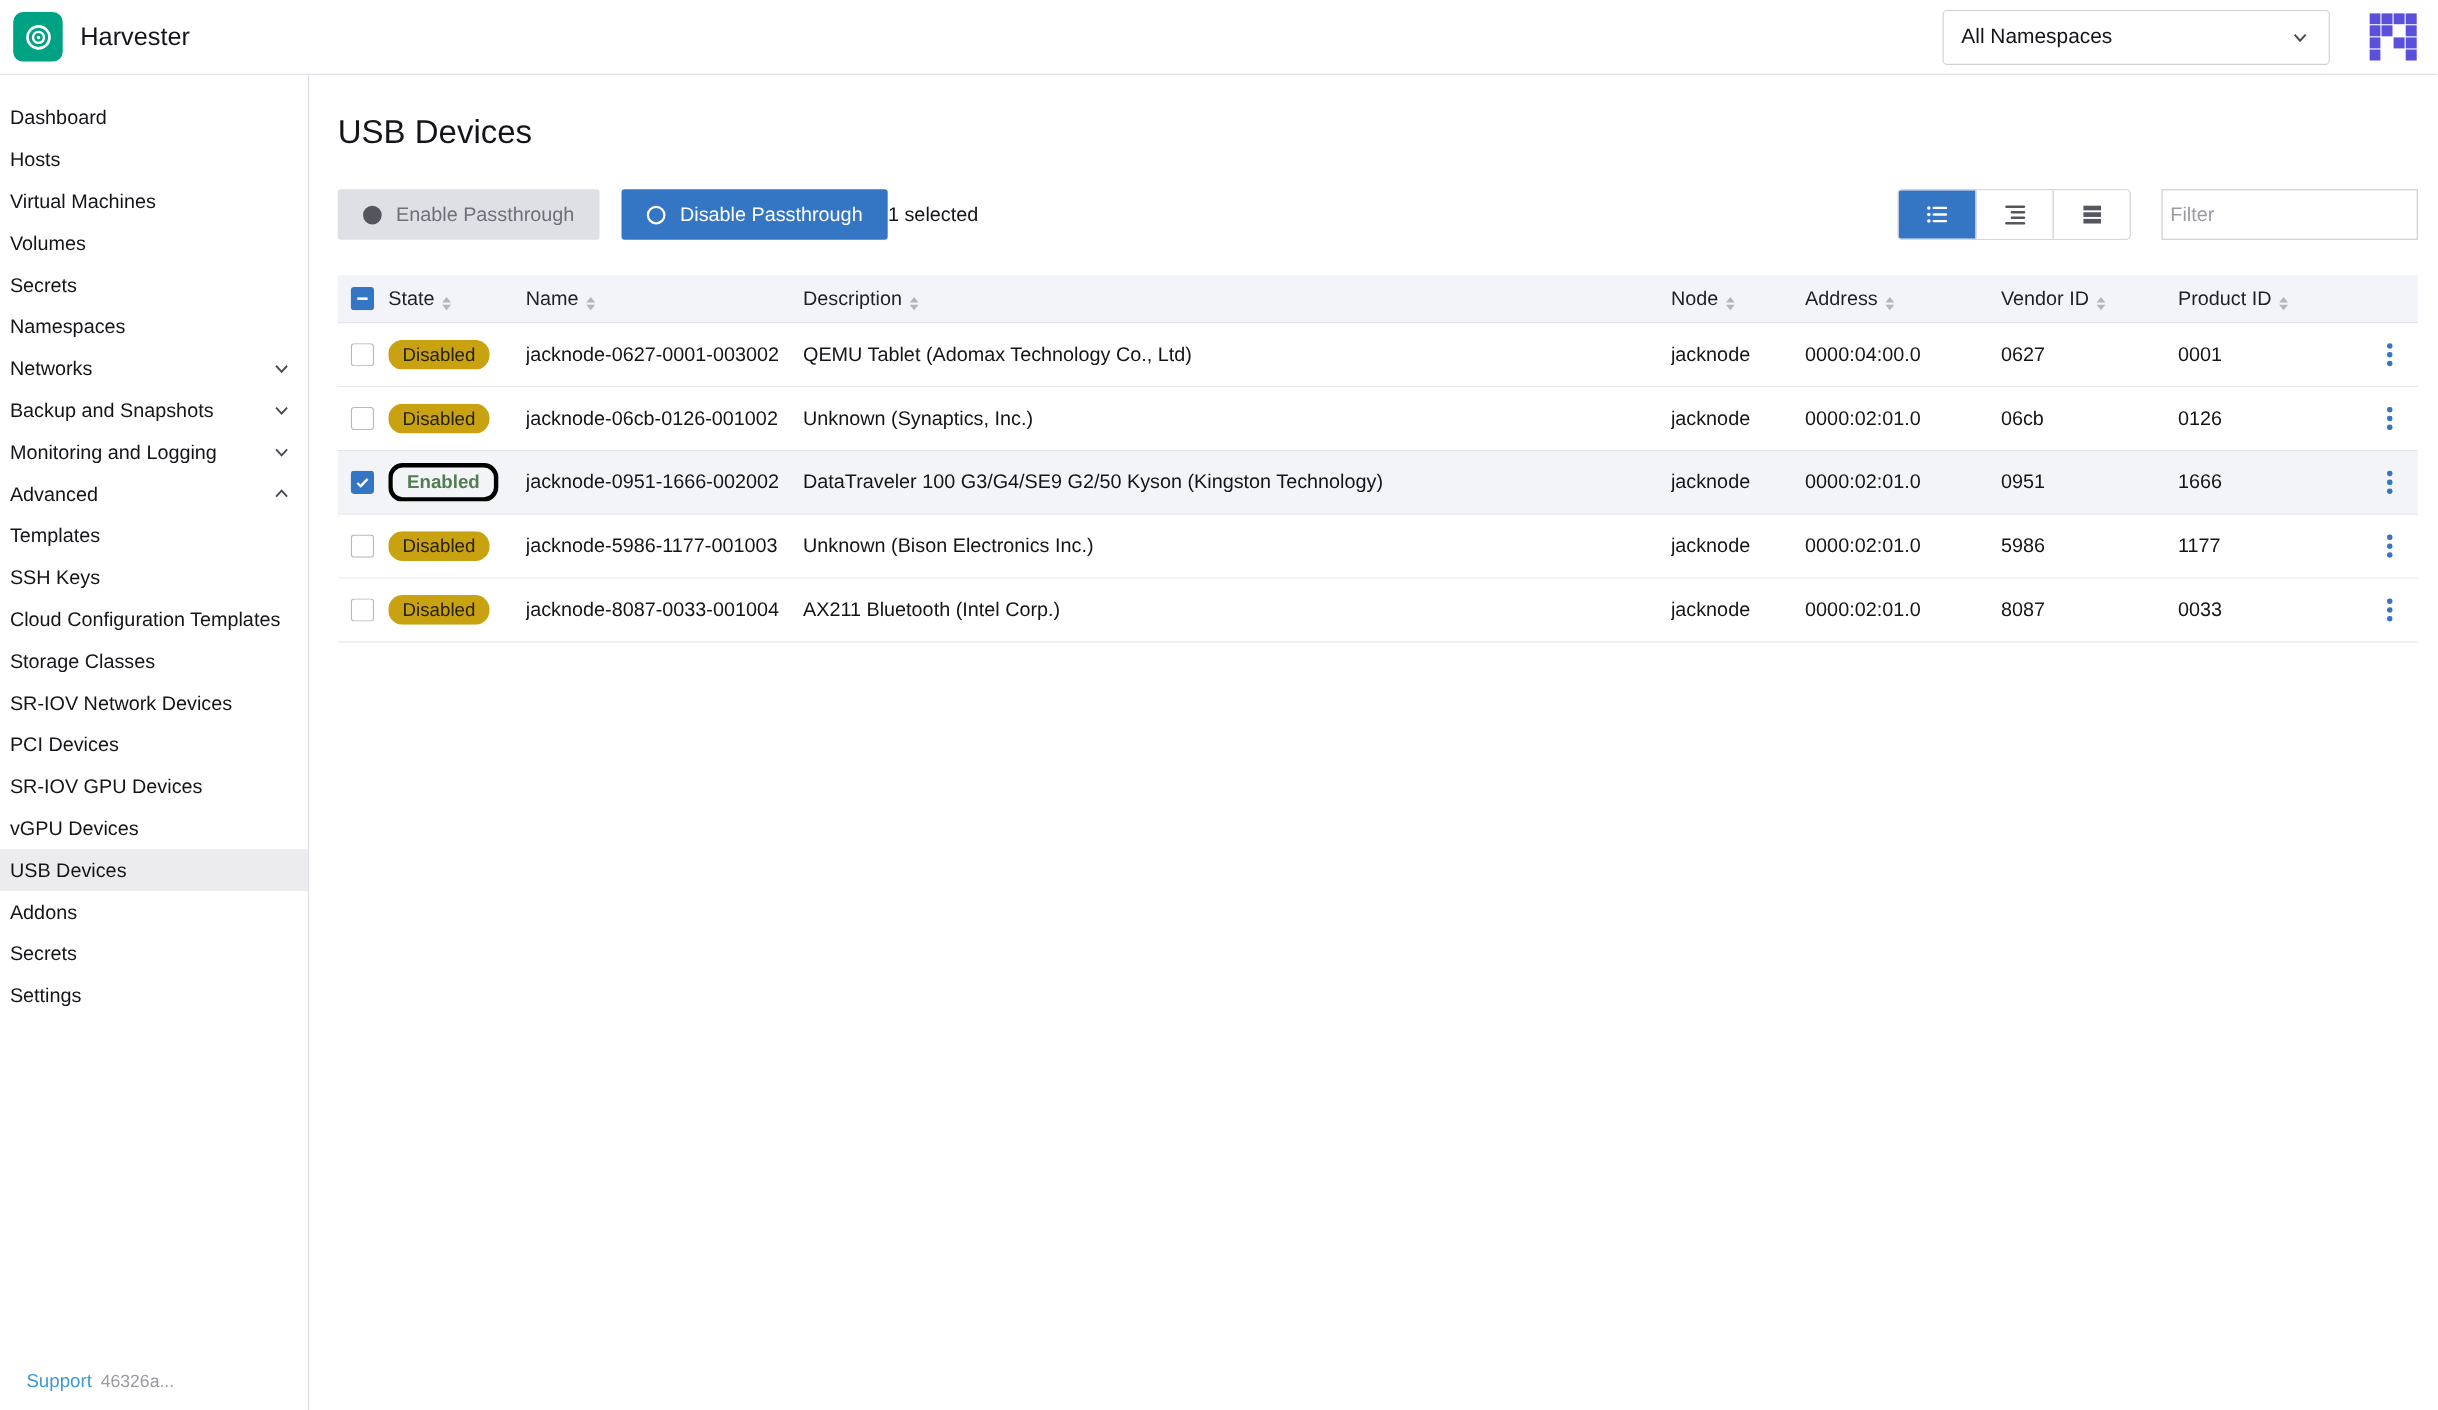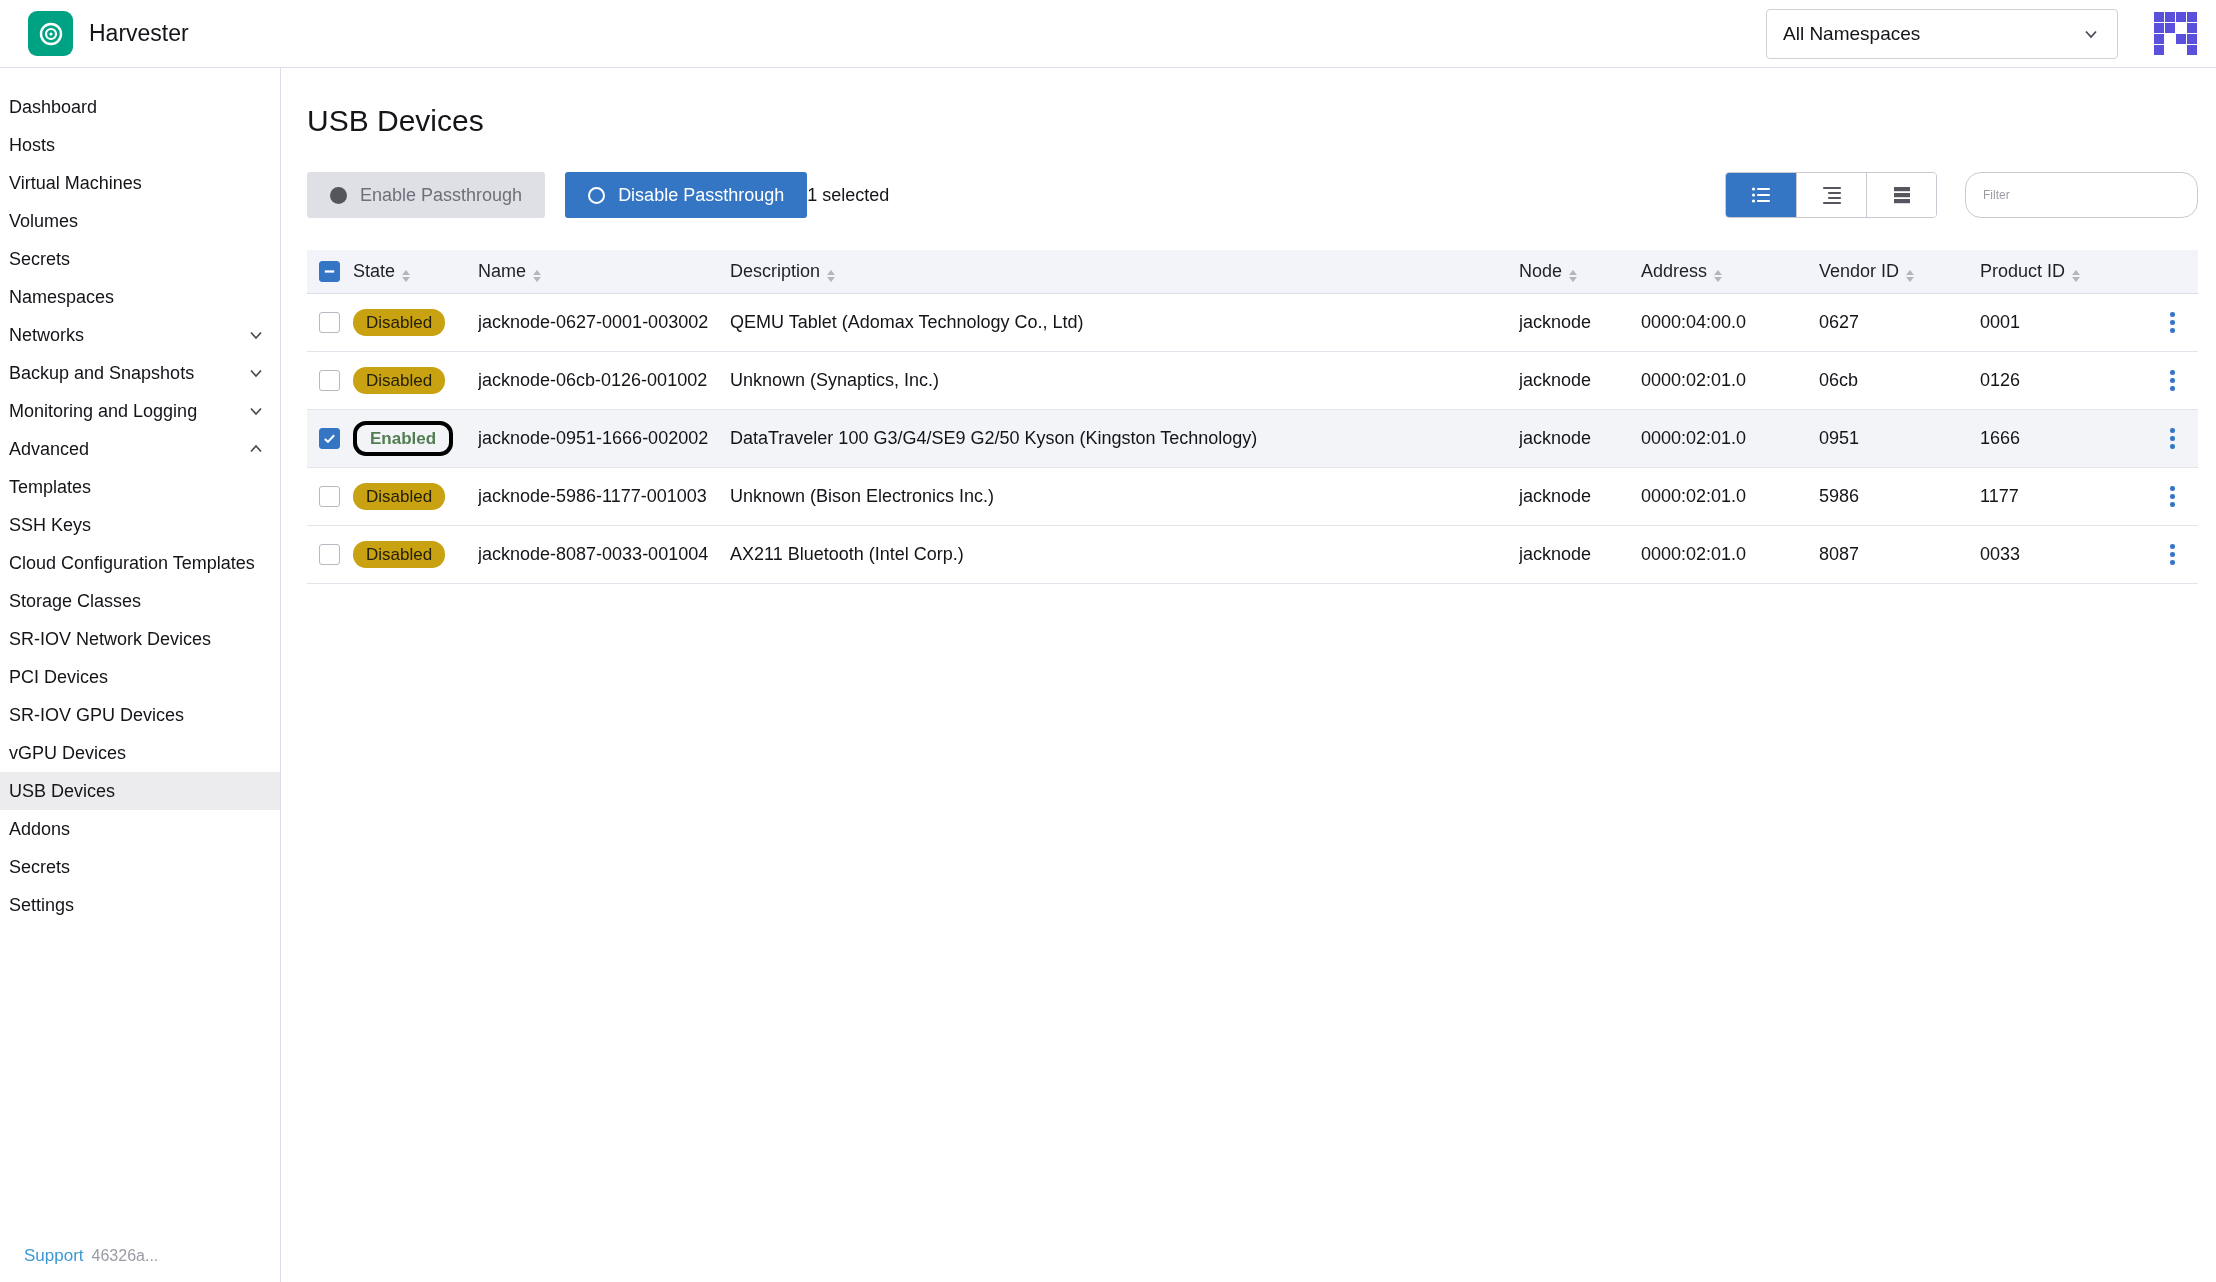--- a/index.html
+++ b/index.html
@@ -13,21 +13,21 @@
   .app { display:flex; flex-direction:column; height:100%; }
 
   
   .top-header {
     height:68px; flex:0 0 68px;
     border-bottom:1px solid #dcdee7;
     display:flex; align-items:center; justify-content:space-between;
     padding:0 18px 0 12px;
     background:#fff;
   }
-  .brand { display:flex; align-items:center; gap:16px;margin-left:16px; }
+  .brand { display:flex; align-items:center; gap:16px; }
   .harvester-logo {
     width:45px; height:45px; border-radius:9px;
     background:var(--logo-green,#00a284);
     display:flex; align-items:center; justify-content:center;
   }
   .app-title { font-size:23px; font-weight:400; color:#141419; }
   .header-right { display:flex; align-items:center; gap:36px; }
   .ns-select {
     width:352px; height:50px;
     border:1px solid #cfd0d8; border-radius:4px;
@@ -81,22 +81,22 @@
   }
   .toggle {
     width:70px; display:flex; align-items:center; justify-content:center;
     background:#fff; border:none; border-left:1px solid #c9cad2; cursor:pointer; padding:0;
   }
   .toggle:first-child { border-left:none; }
   .toggle.active { background:var(--primary,#3576c4); }
 
   .filter-input {
     margin-left:28px; width:233px; height:46px;
-    border:1px solid #c9cad2; border-radius:16px;
-    padding:0 17px; font-size:12px; font-family:inherit; color:#141419; outline:none;
+    border:1px solid #c9cad2; border-radius:0;
+    padding:0 7px; font-size:18px; font-family:inherit; color:#141419; outline:none;
   }
   .filter-input::placeholder { color:#9a9ba5; }
 
   
   .table { width:100%; }
   .thead, .trow {
     display:grid;
     grid-template-columns:46px 125px 252px 1fr 122px 178px 161px 167px 51px;
     align-items:center;
   }

